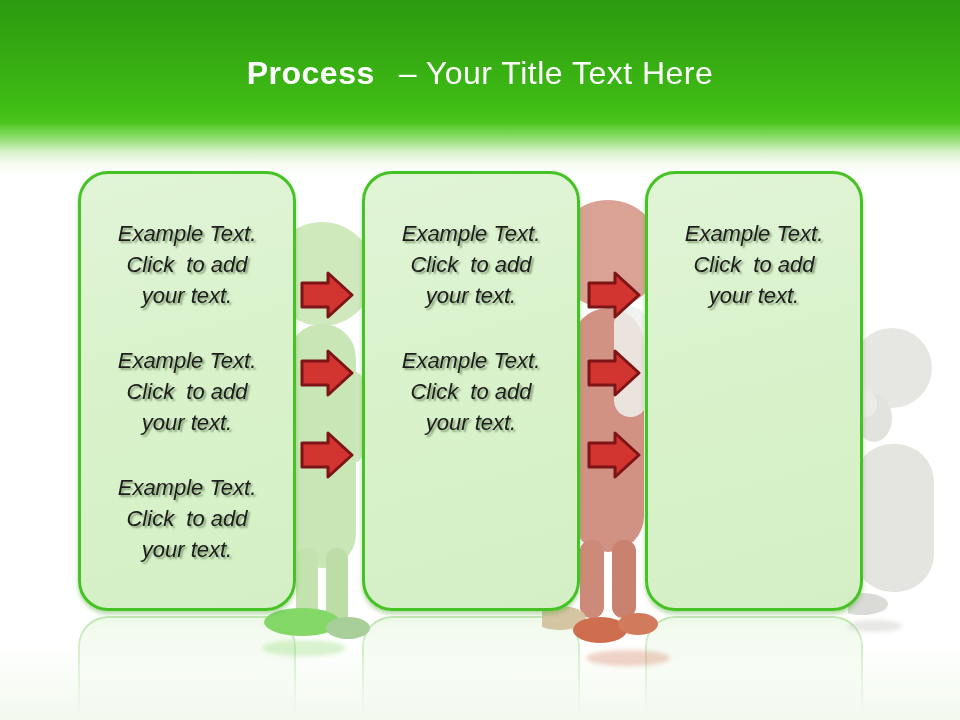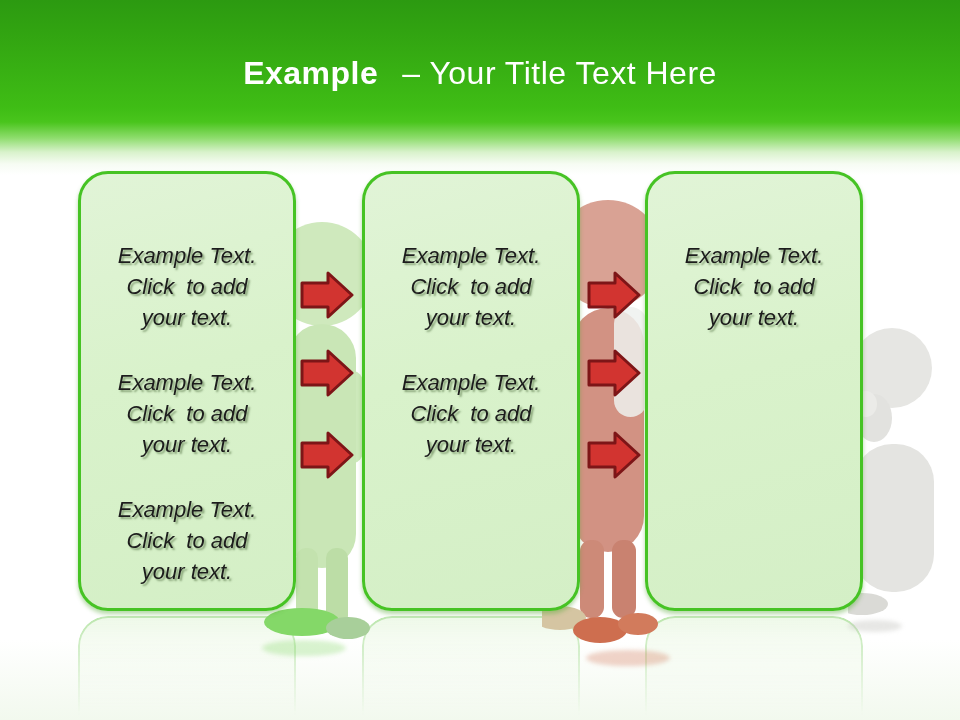--- a/index.html
+++ b/index.html
@@ -28,21 +28,21 @@
     background:#eff1ee; border-radius:17px; opacity:.85;
   }
 
   
   .box {
     position:absolute; z-index:3; top:171px; width:218px; height:440px;
     box-sizing:border-box;
     background:linear-gradient(165deg, #e1f4d7 0%, #d9f2cb 45%, #d4efc6 100%);
     border:3px solid #46c324; border-radius:30px;
     box-shadow:0 3px 4px rgba(90,170,60,.45);
-    padding-top:66px;
+    padding-top:44px;
   }
   .box-1 { left:78px; }
   .box-2 { left:362px; }
   .box-3 { left:645px; }
   .box p {
     margin:0 0 34px 0; text-align:center; white-space:pre-wrap;
     font-style:italic; font-size:22px; line-height:31px; color:#1c1c1c;
     text-shadow:2px 2px 2px rgba(105,135,90,.75);
   }
 
@@ -66,21 +66,21 @@
   .fr-green { left:262px; top:640px; width:84px; height:16px; background:rgba(130,215,100,.30); }
   .fr-red   { left:586px; top:650px; width:84px; height:16px; background:rgba(207,111,80,.30); }
   .fr-white { left:848px; top:620px; width:54px; height:12px; background:rgba(195,195,190,.40); }
 </style>
 </head>
 <body>
 
 <div class="slide">
 
   <div class="title">
-    <span class="bold">Example</span><span class="rest">– Your Title Text Here</span>
+    <span class="bold">Process</span><span class="rest">– Your Title Text Here</span>
   </div>
 
   <svg class="figure" style="left:262px; top:212px;" width="120" height="450" viewBox="0 0 120 450">
     <circle cx="60" cy="62" r="52" fill="#cfe9bd"></circle>
     <ellipse cx="92" cy="205" rx="16" ry="46" fill="#cde9bb"></ellipse>
     <rect x="26" y="112" width="68" height="244" rx="34" fill="#c9e6b6"></rect>
     <rect x="34" y="336" width="22" height="78" rx="10" fill="#c3e2ae"></rect>
     <rect x="64" y="336" width="22" height="78" rx="10" fill="#bcdda6"></rect>
     <ellipse cx="40" cy="410" rx="38" ry="14" fill="#84d868"></ellipse>
     <ellipse cx="86" cy="416" rx="22" ry="11" fill="#a8cf9a"></ellipse>

